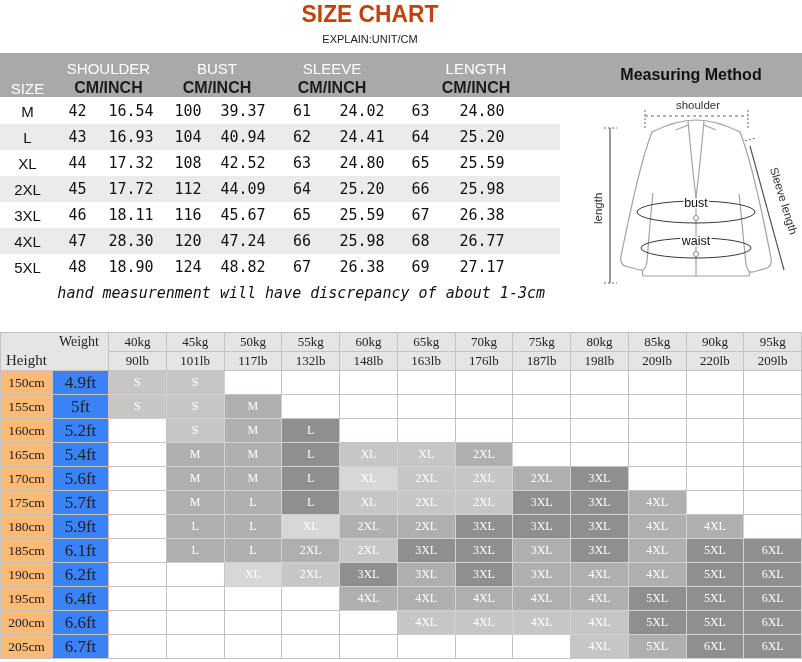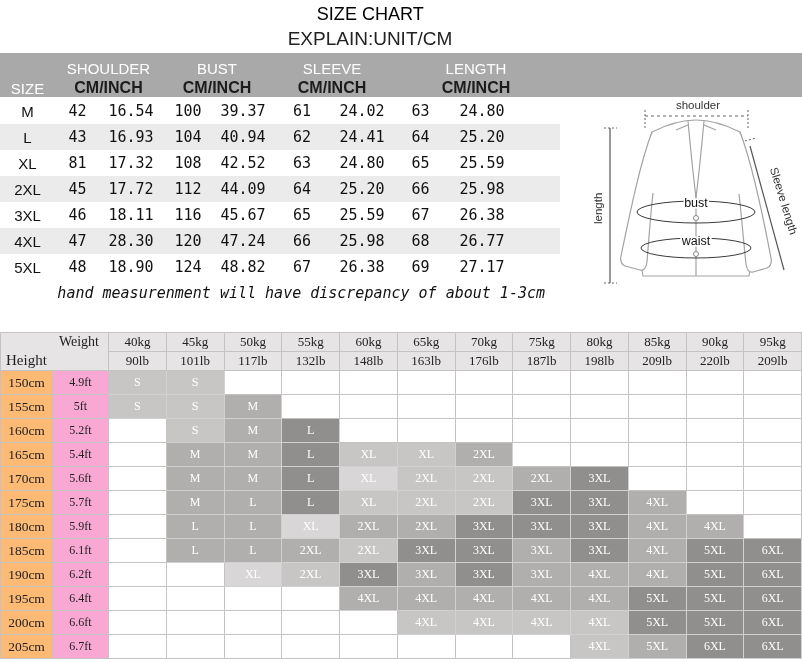--- a/index.html
+++ b/index.html
@@ -1,24 +1,24 @@
 <!DOCTYPE html>
 <html><head>
 <meta charset="utf-8">
 <style>
   html,body{margin:0;padding:0;background:#fff;}
   .page{position:relative;width:802px;height:662px;background:#fff;overflow:hidden;
         font-family:"Liberation Sans",sans-serif;color:#222;}
 
   
   .main-title{position:absolute;top:0;left:0;width:740px;text-align:center;
-    font-size:19px;font-weight:normal;color:#000000;line-height:28px;}
+    font-size:24px;font-weight:bold;color:#c2410c;line-height:28px;}
   .main-title span{display:inline-block;transform:scaleX(.95);}
   .sub-title{position:absolute;top:29px;left:0;width:740px;text-align:center;
-    font-size:19px;color:#222;line-height:20px;}
+    font-size:11px;color:#222;line-height:20px;}
 
   
   .band{position:absolute;top:53px;left:0;width:802px;height:44px;background:#a9a9a9;}
   .measuring-title{position:absolute;top:53px;left:580px;width:222px;height:44px;
     line-height:44px;text-align:center;font-size:16px;font-weight:bold;color:#111;}
 
   
   .size-table{position:absolute;top:53px;left:0;width:560px;border-collapse:collapse;
     table-layout:fixed;}
   .size-table th,.size-table td{padding:0;text-align:center;}
@@ -46,21 +46,21 @@
     text-align:left;font-size:23px;font-weight:bold;color:#111;line-height:24px;margin-top:48px;}
   .ref-title span{display:inline-block;transform:scaleX(.92);}
 
   .ref-table{position:absolute;top:332px;left:0;width:802px;border-collapse:collapse;
     table-layout:fixed;font-family:Liberation Serif, serif;}
   .ref-table th,.ref-table td{border:1px solid #c4c2c2;padding:0;text-align:center;
     overflow:hidden;}
   .ref-table th{height:18px;background:#e6e4e4;font-size:13px;font-weight:normal;color:#222;}
   .ref-table td{height:23px;font-size:13px;color:#222;}
   .ref-table td.hcm{background:#fdba74;font-size:13.5px;}
-  .ref-table td.hft{background:#f9a8d4;font-size:12px;margin-left:40px;}
+  .ref-table td.hft{background:#3b82f6;font-size:17px;margin-left:40px;}
   .ref-table td.fill{color:#fff;font-size:12px;border-color:#d2d0d0;}
   .ref-table td.s1{background:#d8d6d6;}
   .ref-table td.s2{background:#c8c5c5;}
   .ref-table td.s3{background:#b1aeae;}
   .ref-table td.s4{background:#918e8e;}
   .ref-table td.empty{background:#fff;}
 
   .corner{position:relative;background:#fff;
     background-image:linear-gradient(to bottom right,transparent 49%,#b9b7b7 49%,#b9b7b7 51.5%,transparent 51.5%);}
   .corner .w{position:absolute;top:1px;right:9px;font-size:14px;color:#222;}
@@ -70,20 +70,21 @@
 <body>
 
 <div class="page">
 
   <div class="main-title">
     <span>SIZE CHART</span>
   </div>
   <div class="sub-title">EXPLAIN:UNIT/CM</div>
 
   <div class="band"></div>
+  <div class="measuring-title">Measuring Method</div>
 
   <table class="size-table">
     <colgroup>
       <col style="width:55px">
         <col style="width:45px">
         <col style="width:62px">
       <col style="width:52px">
         <col style="width:58px">
         <col style="width:60px">
       <col style="width:60px">
@@ -123,21 +124,21 @@
           <td class="inch">16.93</td>
           <td class="cm">104</td>
           <td class="inch">40.94</td>
           <td class="cm">62</td>
           <td class="inch">24.41</td>
           <td class="cm">64</td>
           <td class="inch len-inch">25.20</td>
         </tr>
         <tr>
           <td class="sz">XL</td>
-          <td class="cm">81</td>
+          <td class="cm">44</td>
           <td class="inch">17.32</td>
           <td class="cm">108</td>
           <td class="inch">42.52</td>
           <td class="cm">63</td>
           <td class="inch">24.80</td>
           <td class="cm">65</td>
           <td class="inch len-inch">25.59</td>
         </tr>
         <tr class="alt">
           <td class="sz">2XL</td>

